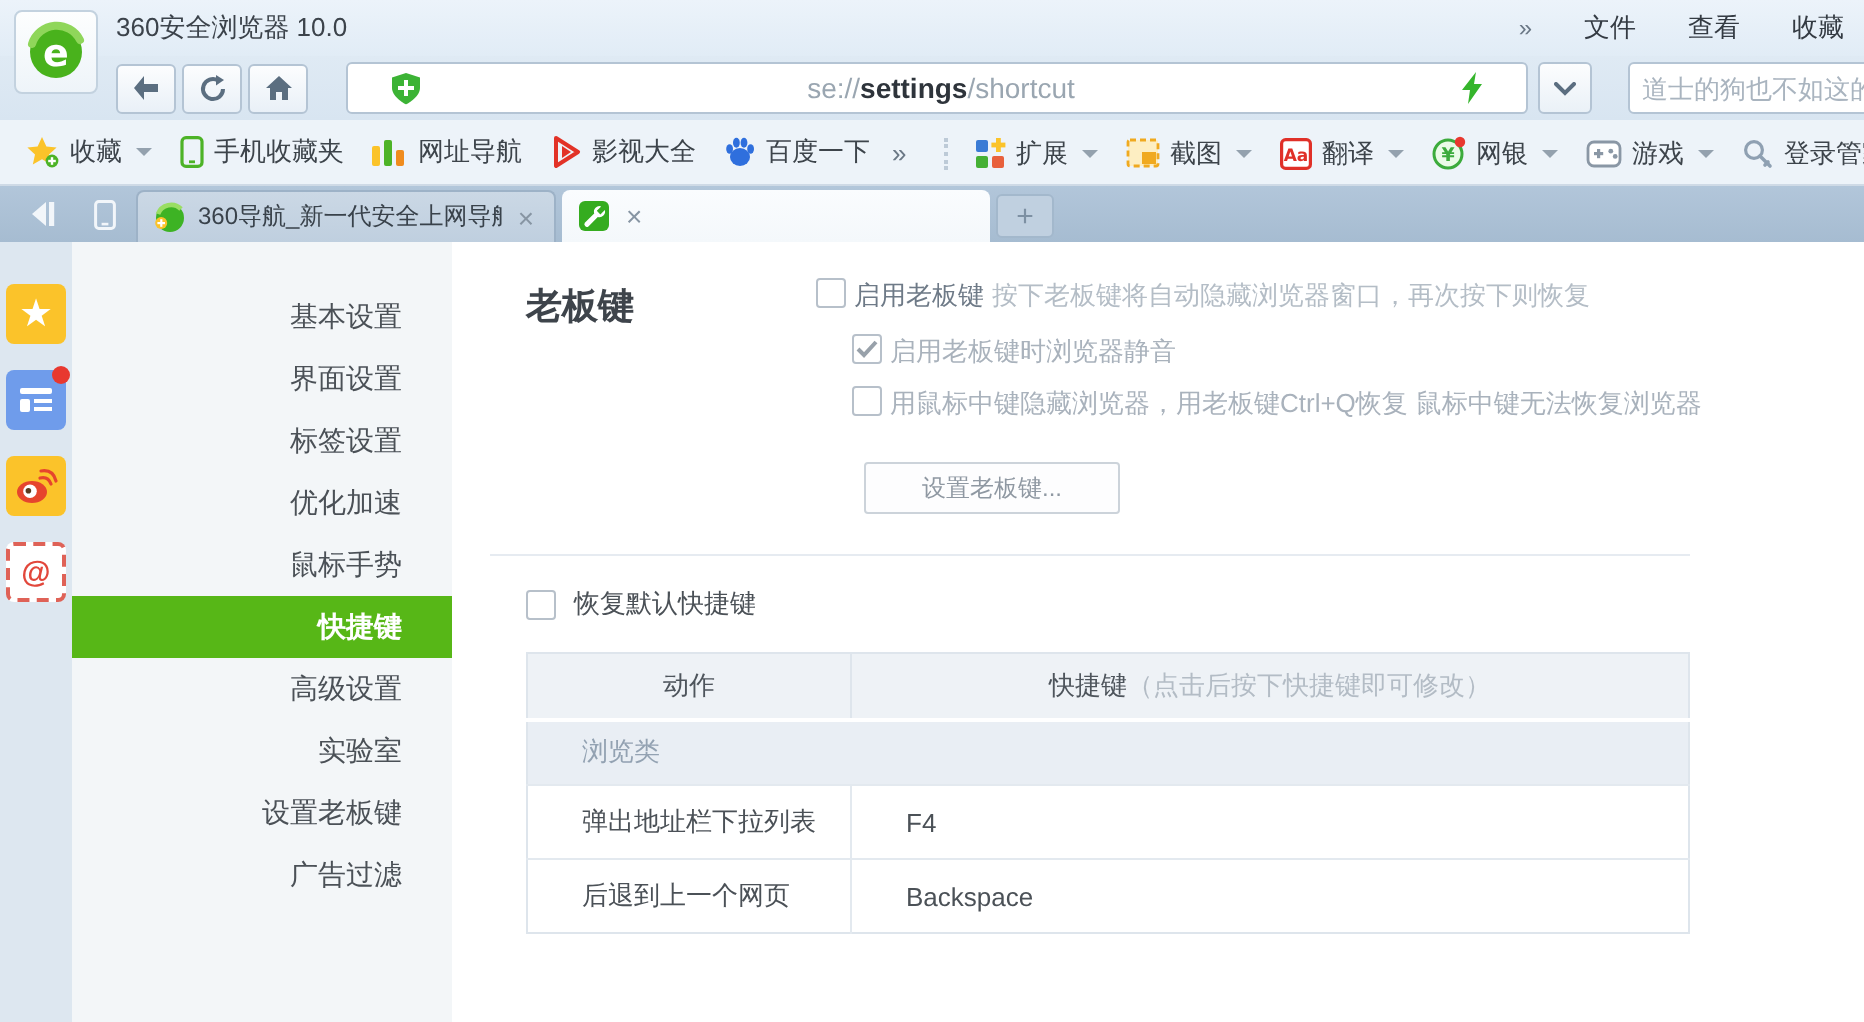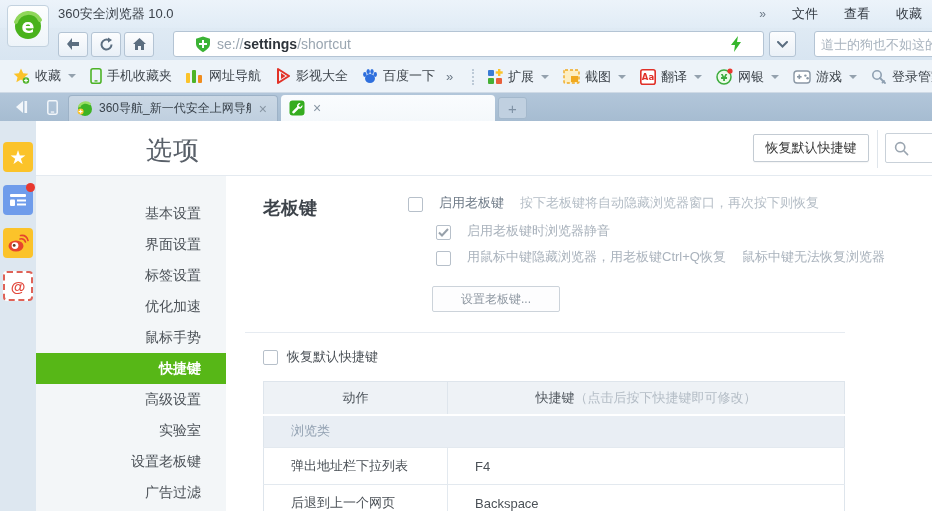--- a/index.html
+++ b/index.html
@@ -9,21 +9,21 @@
   
   .titlebar { height:28px; background:linear-gradient(#ecf3fa,#e1ecf6); display:flex; align-items:center; padding-left:58px; position:relative; }
   .win-title { font-size:13px; color:#3c434b; }
   .menubar { margin-left:auto; display:flex; align-items:center; gap:26px; padding-right:10px; color:#343b43; }
   .menu-chevron { color:#6b7886; font-size:12px; }
   .logo-tile { position:absolute; left:7px; top:5px; width:42px; height:42px; background:linear-gradient(#fdfefe,#eef4f9); border:1px solid #c3d2df; border-radius:4px; z-index:5; display:grid; place-items:center; }
 
   
   .toolbar { height:32px; width:946px; background:linear-gradient(#dfeaf4,#d8e5f1); display:flex; align-items:center; padding-left:58px; gap:3px; }
   .tbtn { width:30px; height:25px; border:1px solid #b4c4d4; border-radius:3px; background:linear-gradient(#fcfdfe,#e9f0f7); display:grid; place-items:center; }
-  .addressbar { flex:1; height:26px; margin-left:16px; background:#fff; border:1px solid #b4c4d4; border-radius:3px; display:flex; align-items:center; padding:0 21px; gap:6px; min-width:0; }
+  .addressbar { flex:1; height:26px; margin-left:16px; background:#fff; border:1px solid #b4c4d4; border-radius:3px; display:flex; align-items:center; padding:0 21px; gap:6px; min-width:0;text-align:center; }
   .url { font-size:14px; white-space:nowrap; overflow:hidden; flex:1; }
   .url .dim { color:#9aa6b1; }
   .url .host { color:#2e343b; font-weight:bold; }
   .addr-right { display:flex; align-items:center; gap:6px; }
   .dropbtn { width:27px; height:26px; border:1px solid #b4c4d4; border-radius:3px; background:linear-gradient(#fcfdfe,#eaf1f7); display:grid; place-items:center; margin-left:2px; }
   .side-search { width:132px; height:26px; margin-left:15px; background:#fff; border:1px solid #b4c4d4; border-radius:3px; display:flex; align-items:center; padding:0 6px; flex:none; }
   .side-search input { border:none; outline:none; width:100%; font-size:13px; color:#555; background:transparent; font-family:inherit; }
   .side-search input::placeholder { color:#a9b4bf; }
 
   
@@ -63,33 +63,33 @@
 
   .page-body { flex:1; display:flex; min-height:0; }
   .settings-nav { width:190px; background:#f3f6f8; padding-top:22px; flex:none; }
   .nav-item { height:31px; line-height:31px; text-align:right; padding-right:25px; font-size:14px; color:#4b5157; }
   .nav-item.active { background:#57b717; color:#fff; font-weight:bold; }
 
   .main { flex:1; padding:18px 0 0 37px; font-size:13px; position:relative; min-width:0; }
   .boss-row { position:relative; }
   .boss-label { position:absolute; left:0; top:2px; font-size:18px; font-weight:bold; color:#3e444b; }
   .boss-opts { margin-left:145px; }
-  .opt-row { display:flex; align-items:flex-end; gap:16px; margin-bottom:10px; white-space:nowrap; }
-  .opt-row.indent { margin-left:28px; margin-bottom:8px; }
+  .opt-row { display:flex; align-items:flex-start; gap:4px; margin-bottom:10px; white-space:nowrap; }
+  .opt-row.indent { margin-left:18px; margin-bottom:8px; }
   .cb { width:15px; height:15px; border:1px solid #b7c0ca; border-radius:2px; background:#fff; flex:none; display:grid; place-items:center; }
   .lbl-main { color:#6e7a87; }
   .lbl-dim { color:#b4bdc6; }
   .lbl-gray { color:#a9b2bc; }
   .set-boss-btn { margin:12px 0 0 24px; height:26px; padding:0 28px; background:#fdfdfe; border:1px solid #ccd3da; border-radius:2px; color:#8f98a2; font-size:12px; font-family:inherit; }
   .section-divider { border-top:1px solid #e6ebf1; margin:20px 0 0 -18px; width:600px; }
   .disable-row { display:flex; align-items:center; gap:9px; margin-top:15px; color:#4b5157; }
 
   table.shortcuts { margin-top:15px; width:582px; border-collapse:collapse; border:1px solid #dee5ec; font-size:13px; }
   .shortcuts th { height:33px; background:#eef2f6; font-weight:normal; color:#4e555c; text-align:center; }
-  .shortcuts th.col-action { width:184px; border-right:1px solid #dee5ec; }
+  .shortcuts th.col-action { width:162px; border-right:1px solid #dee5ec; }
   .shortcuts .note { color:#b3bcc5; }
   .shortcuts tr.section td { height:33px; background:#e9eef4; color:#93a2b2; padding-left:27px; border-top:2px solid #fff; }
   .shortcuts tr.data td { height:37px; border-top:1px solid #e3e9ef; color:#4b5157; padding-left:27px; }
   .shortcuts tr.data td:first-child { border-right:1px solid #e3e9ef; }
 </style>
 </head>
 <body>
 
 <div class="titlebar">
   <div class="logo-tile">
@@ -307,31 +307,20 @@
         <circle cx="8" cy="12.6" r="3.4" fill="#fff"></circle>
         <circle cx="7.2" cy="12.4" r="1.4" fill="#5a3b1e"></circle>
         <path d="M13 6 q4 -1 5.5 3" fill="none" stroke="#e6452d" stroke-width="1.6" stroke-linecap="round"></path>
         <path d="M13.5 2.5 q6 -1 7.5 5" fill="none" stroke="#e6452d" stroke-width="1.6" stroke-linecap="round"></path>
       </svg>
     </div>
     <div class="stile tile-mail">@</div>
   </div>
 
   <div class="page">
-    <div class="page-header">
-      <div class="page-title">选项</div>
-      <button class="restore-btn">恢复默认快捷键</button>
-      <div class="hdr-divider"></div>
-      <div class="hdr-search">
-        <svg width="15" height="15" viewBox="0 0 15 15">
-          <circle cx="6.2" cy="6.2" r="4.6" fill="none" stroke="#9aa5b0" stroke-width="1.6"></circle>
-          <path d="M9.8 9.8 L13.6 13.6" stroke="#9aa5b0" stroke-width="1.6" stroke-linecap="round"></path>
-        </svg>
-      </div>
-    </div>
 
     <div class="page-body">
       <div class="settings-nav">
         <div class="nav-item">基本设置</div>
         <div class="nav-item">界面设置</div>
         <div class="nav-item">标签设置</div>
         <div class="nav-item">优化加速</div>
         <div class="nav-item">鼠标手势</div>
         <div class="nav-item active">快捷键</div>
         <div class="nav-item">高级设置</div>

